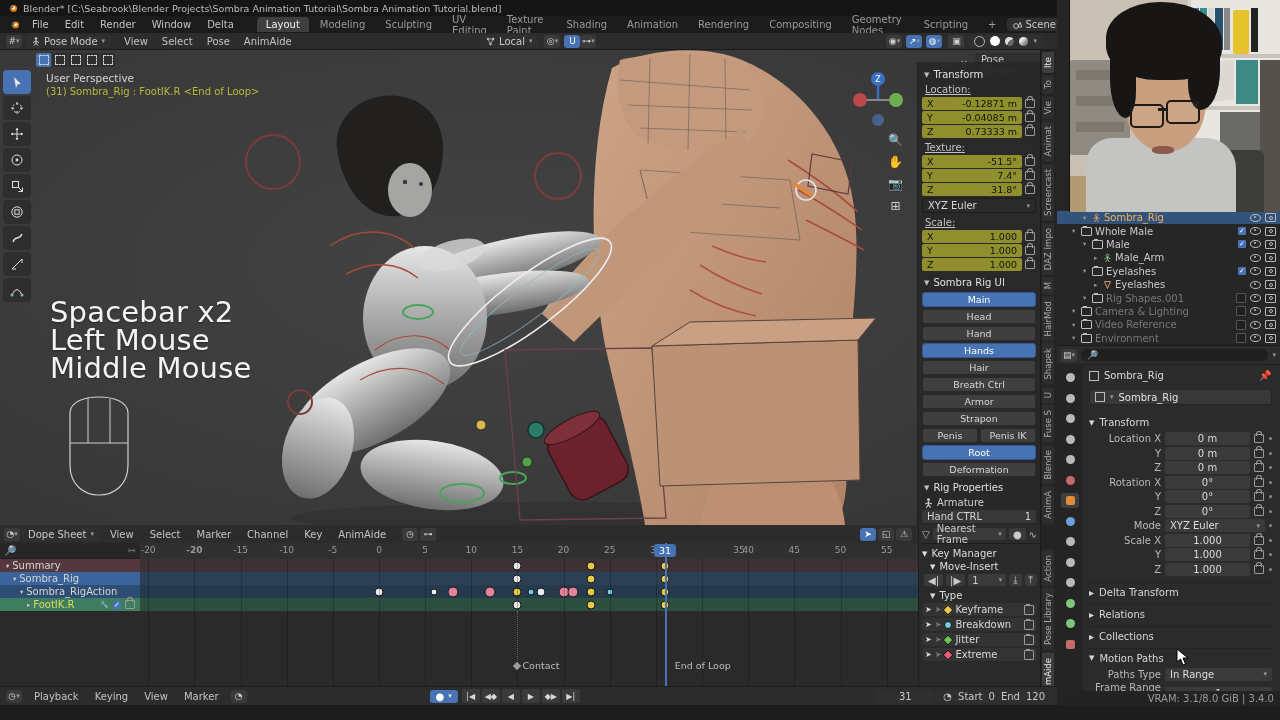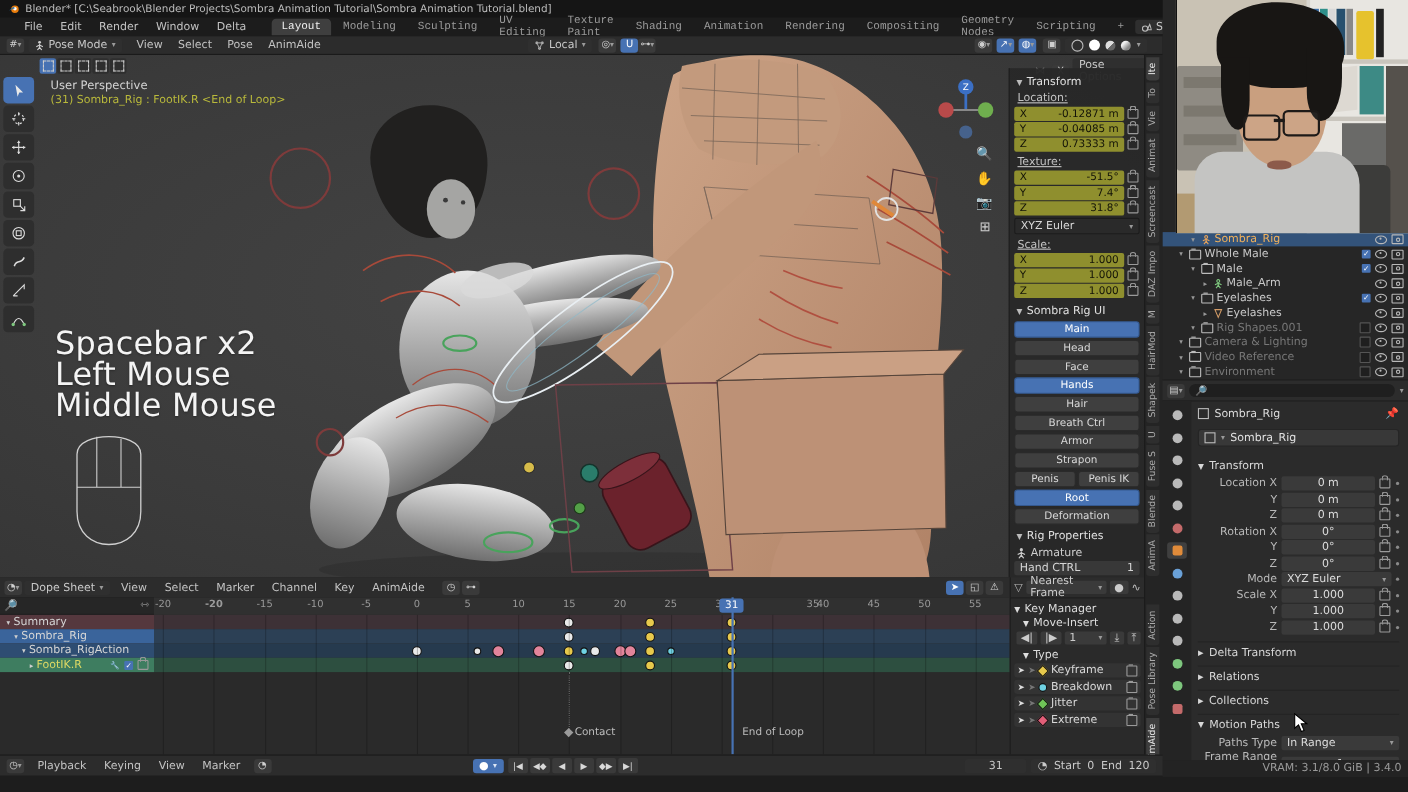--- a/index.html
+++ b/index.html
@@ -7,21 +7,21 @@
        font-family:"DejaVu Sans",sans-serif;font-size:10px;color:#c9c9c9;
        -webkit-font-smoothing:antialiased;}
   .abs{position:absolute;}
   .row{display:flex;align-items:center;}
   
   #titlebar{left:0;top:0;width:1280px;height:16px;background:#151515;color:#bdbdbd;
             display:flex;align-items:center;gap:5px;padding-left:8px;box-sizing:border-box;font-size:9.5px;}
   #menubar{left:0;top:16px;width:1280px;height:17px;background:#1c1c1c;display:flex;align-items:center;
            padding-left:6px;box-sizing:border-box;}
   .menu-item{padding:2px 8px;color:#c3c3c3;border-radius:3px;}
-  .ws-tab{padding:2px 9px;color:#9a9a9a;border-radius:4px 4px 0 0;margin:0 1px;font-family:Liberation Mono, monospace;}
+  .ws-tab{padding:2px 9px;color:#9a9a9a;border-radius:4px 4px 0 0;margin:0 1px;}
   .ws-tab.active{background:#3f3f3f;color:#efefef;}
   .chip{background:#2f2f2f;border-radius:3px;padding:1px 6px;display:inline-flex;align-items:center;gap:4px;}
   .carat{font-size:7px;color:#9a9a9a;}
   
   #vp-header{left:0;top:33px;width:1057px;height:17px;background:#2c2c2c;display:flex;align-items:center;
              padding-left:6px;box-sizing:border-box;border-bottom:1px solid #1a1a1a;}
   #vp-header .menu-item{padding:2px 7px;}
   .hdr-ico{width:16px;height:13px;border-radius:3px;background:#3a3a3a;display:inline-flex;align-items:center;
            justify-content:center;color:#cfcfcf;font-size:9px;}
   .hdr-ico.blue{background:#4772b3;color:#fff;}
@@ -519,21 +519,21 @@
           <span>Sombra Rig UI</span>
       </div>
       <div id="np-rig">
           <div class="rig-row">
             <span class="rig-btn active">Main</span>
           </div>
           <div class="rig-row">
             <span class="rig-btn">Head</span>
           </div>
           <div class="rig-row">
-            <span class="rig-btn">Face</span>
+            <span class="rig-btn">Hand</span>
           </div>
           <div class="rig-row">
             <span class="rig-btn active">Hands</span>
           </div>
           <div class="rig-row">
             <span class="rig-btn">Hair</span>
           </div>
           <div class="rig-row">
             <span class="rig-btn">Breath Ctrl</span>
           </div>

